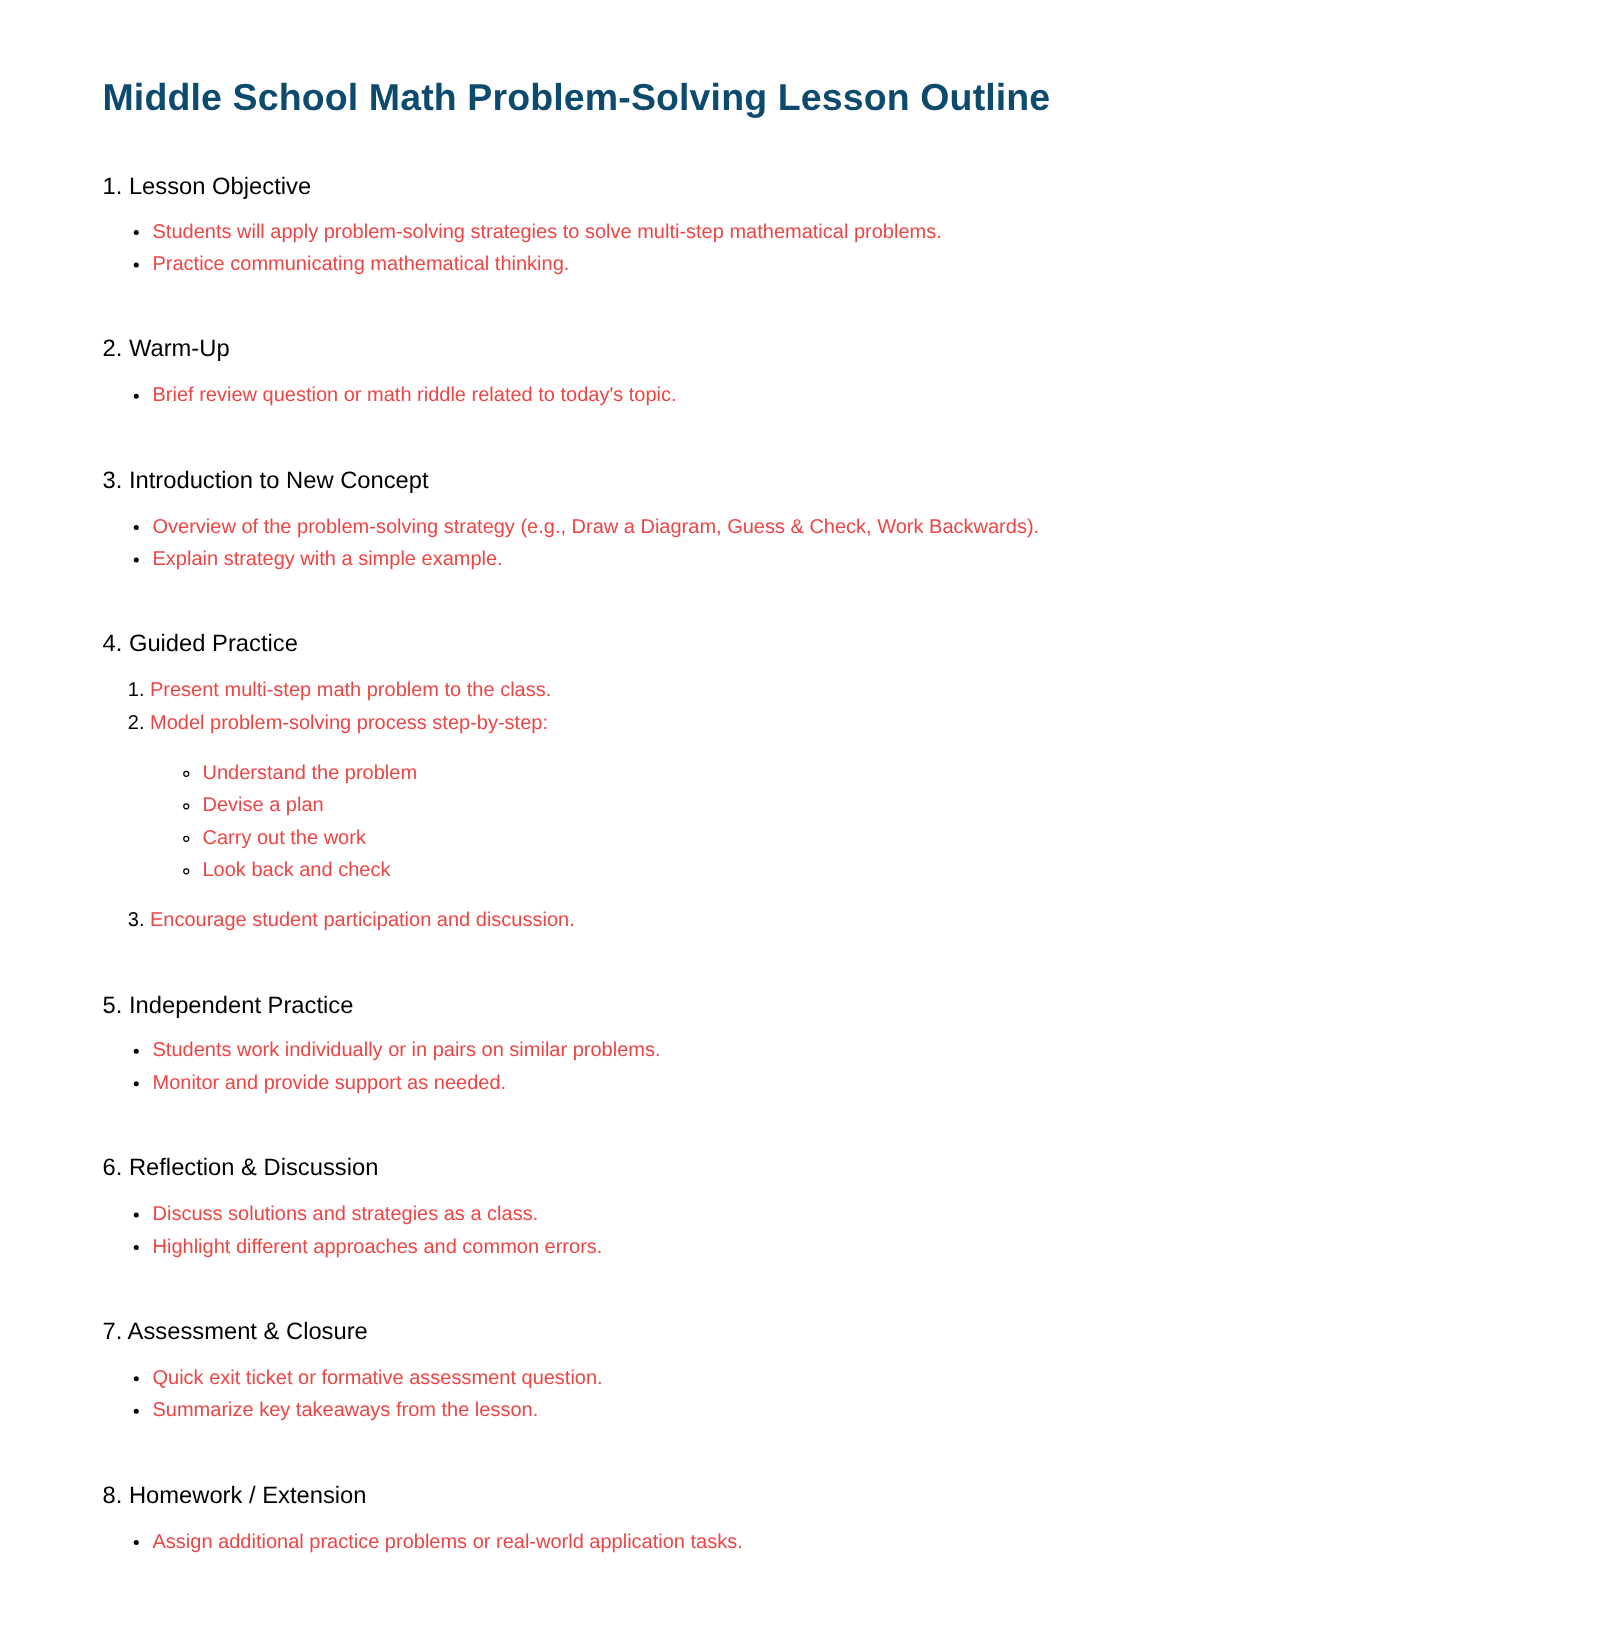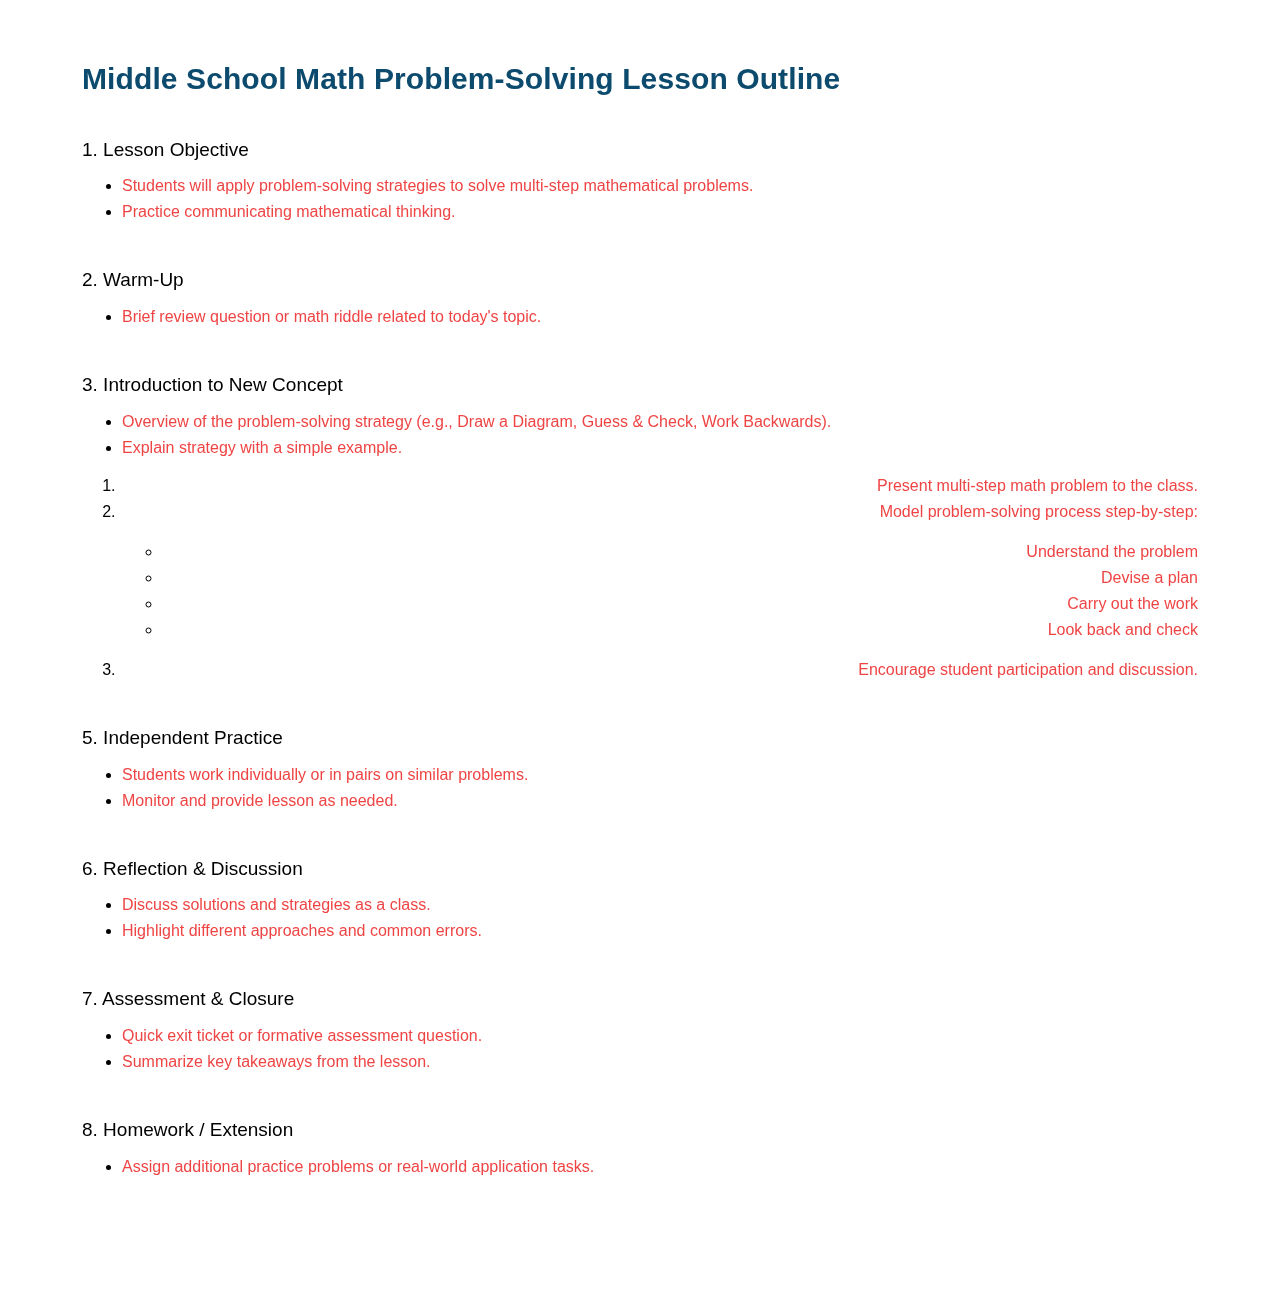--- a/index.html
+++ b/index.html
@@ -41,21 +41,20 @@
   ol.steps {
     margin: 12px 0 0 0;
     padding-left: 40px;
   }
   ul.bullets {
     list-style-type: disc;
   }
   ol.steps {
     list-style-type: decimal;
     padding-left: 38px;
-    text-align: right;
   }
   ul.sub-bullets {
     list-style-type: circle;
     margin: 14px 0 14px 0;
     padding-left: 42px;
   }
   li {
     font-size: 16px;
     line-height: 26px;
     color: #ef4444;
@@ -99,40 +98,41 @@
 
   <section class="section">
     <h2 class="section-heading">3. Introduction to New Concept</h2>
     <ul class="bullets">
       <li>Overview of the problem-solving strategy (e.g., Draw a Diagram, Guess &amp; Check, Work Backwards).</li>
       <li>Explain strategy with a simple example.</li>
     </ul>
   </section>
 
   <section class="section">
+    <h2 class="section-heading">4. Guided Practice</h2>
     <ol class="steps">
       <li>Present multi-step math problem to the class.</li>
       <li>
         <span class="step-text">Model problem-solving process step-by-step:</span>
         <ul class="sub-bullets">
           <li>Understand the problem</li>
           <li>Devise a plan</li>
           <li>Carry out the work</li>
           <li>Look back and check</li>
         </ul>
       </li>
       <li>Encourage student participation and discussion.</li>
     </ol>
   </section>
 
   <section class="section">
     <h2 class="section-heading">5. Independent Practice</h2>
     <ul class="bullets">
       <li>Students work individually or in pairs on similar problems.</li>
-      <li>Monitor and provide lesson as needed.</li>
+      <li>Monitor and provide support as needed.</li>
     </ul>
   </section>
 
   <section class="section">
     <h2 class="section-heading">6. Reflection &amp; Discussion</h2>
     <ul class="bullets">
       <li>Discuss solutions and strategies as a class.</li>
       <li>Highlight different approaches and common errors.</li>
     </ul>
   </section>

